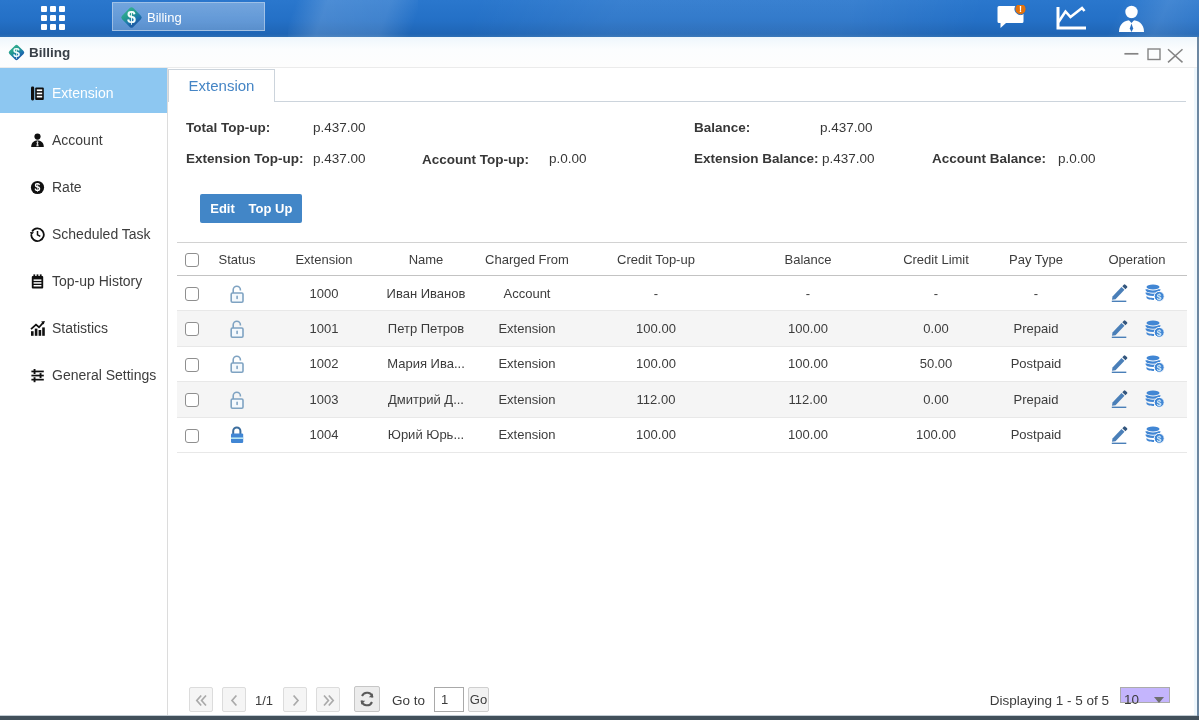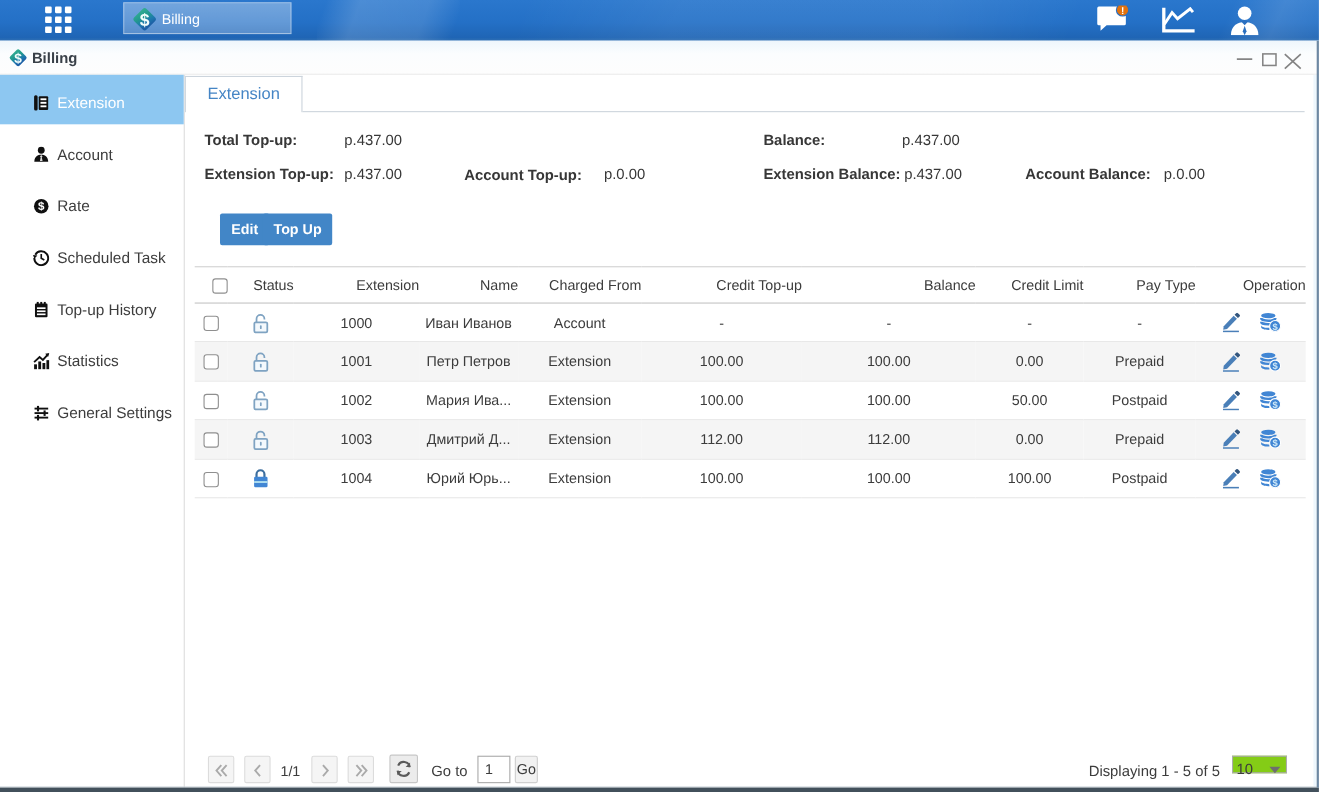--- a/index.html
+++ b/index.html
@@ -56,36 +56,36 @@
 .val { position:absolute; font-size:13.5px; color:#373737; white-space:nowrap; }
 
 .btn { position:absolute; top:194px; height:29px; background:#4286c7; color:#fff;
   font-size:13px; font-weight:bold; text-align:center; line-height:29px; border-radius:2px; }
 #btnEdit { left:200px; width:45px; }
 #btnTop { left:239px; width:63px; }
 
 
 #tbl { left:177px; top:242px; width:1010px; }
 table { border-collapse:collapse; table-layout:fixed; width:1010px; font-size:13px; color:#3c3c3c; }
-thead td { height:33px; border-top:1px solid #d2d2d2; border-bottom:1px solid #c3c3c3; text-align:right; }
+thead td { height:33px; border-top:1px solid #d2d2d2; border-bottom:1px solid #c3c3c3; text-align:center; }
 tbody td { height:35.4px; border-bottom:1px solid #e8e8e8; text-align:center; }
 tbody tr.alt { background:#f5f5f5; }
 .cb { width:14px; height:14px; border:1px solid #8f8f8f; border-radius:3px; background:#fff; display:inline-block; vertical-align:middle; }
 
 
 .pbtn { position:absolute; top:687px; width:24px; height:25px; background:#f5f5f5;
   border:1px solid #dcdcdc; border-radius:2px; color:#b5b5b5; text-align:center;
   font-size:15px; line-height:22px; font-weight:bold; }
 #pgtext { position:absolute; top:693px; left:252px; width:24px; text-align:center; font-size:13px; color:#3c3c3c; }
 #refbtn { position:absolute; top:686px; left:354px; width:26px; height:26px; background:#ececec; border:1px solid #c6c6c6; border-radius:2px; }
 #goto { position:absolute; top:693px; left:392px; font-size:13.5px; color:#3c3c3c; }
 #goinput { position:absolute; top:687px; left:434px; width:30px; height:25px; border:1px solid #a9a9a9; background:#fff; font-size:13px; color:#3c3c3c; padding-left:6px; line-height:23px; }
 #gobtn { position:absolute; top:687px; left:468px; width:21px; height:25px; background:#f2f2f2; border:1px solid #cfcfcf; border-radius:2px; font-size:13px; color:#3c3c3c; text-align:center; line-height:23px; }
 #disp { position:absolute; top:693px; left:902px; width:207px; text-align:right; font-size:13.5px; color:#3c3c3c; }
-#ddown { position:absolute; top:687px; left:1120px; width:50px; height:16px; border:1px solid #ababab; background:#84cc16;padding-left:45px; }
+#ddown { position:absolute; top:687px; left:1120px; width:50px; height:16px; border:1px solid #ababab; background:#c4b5fd;padding-left:45px; }
 #ddown .n { position:absolute; left:3px; top:4px; font-size:13.5px; color:#3c3c3c; }
 #ddown .tri { position:absolute; left:33px; top:9px; width:0; height:0; border-left:5.5px solid transparent; border-right:5.5px solid transparent; border-top:6px solid #6e6e6e; }
 </style>
 </head>
 <body>
 
 <div class="abs" id="topbar">
   <div class="streak1"></div>
     <div class="streak2"></div>
     <div class="streak3"></div>

